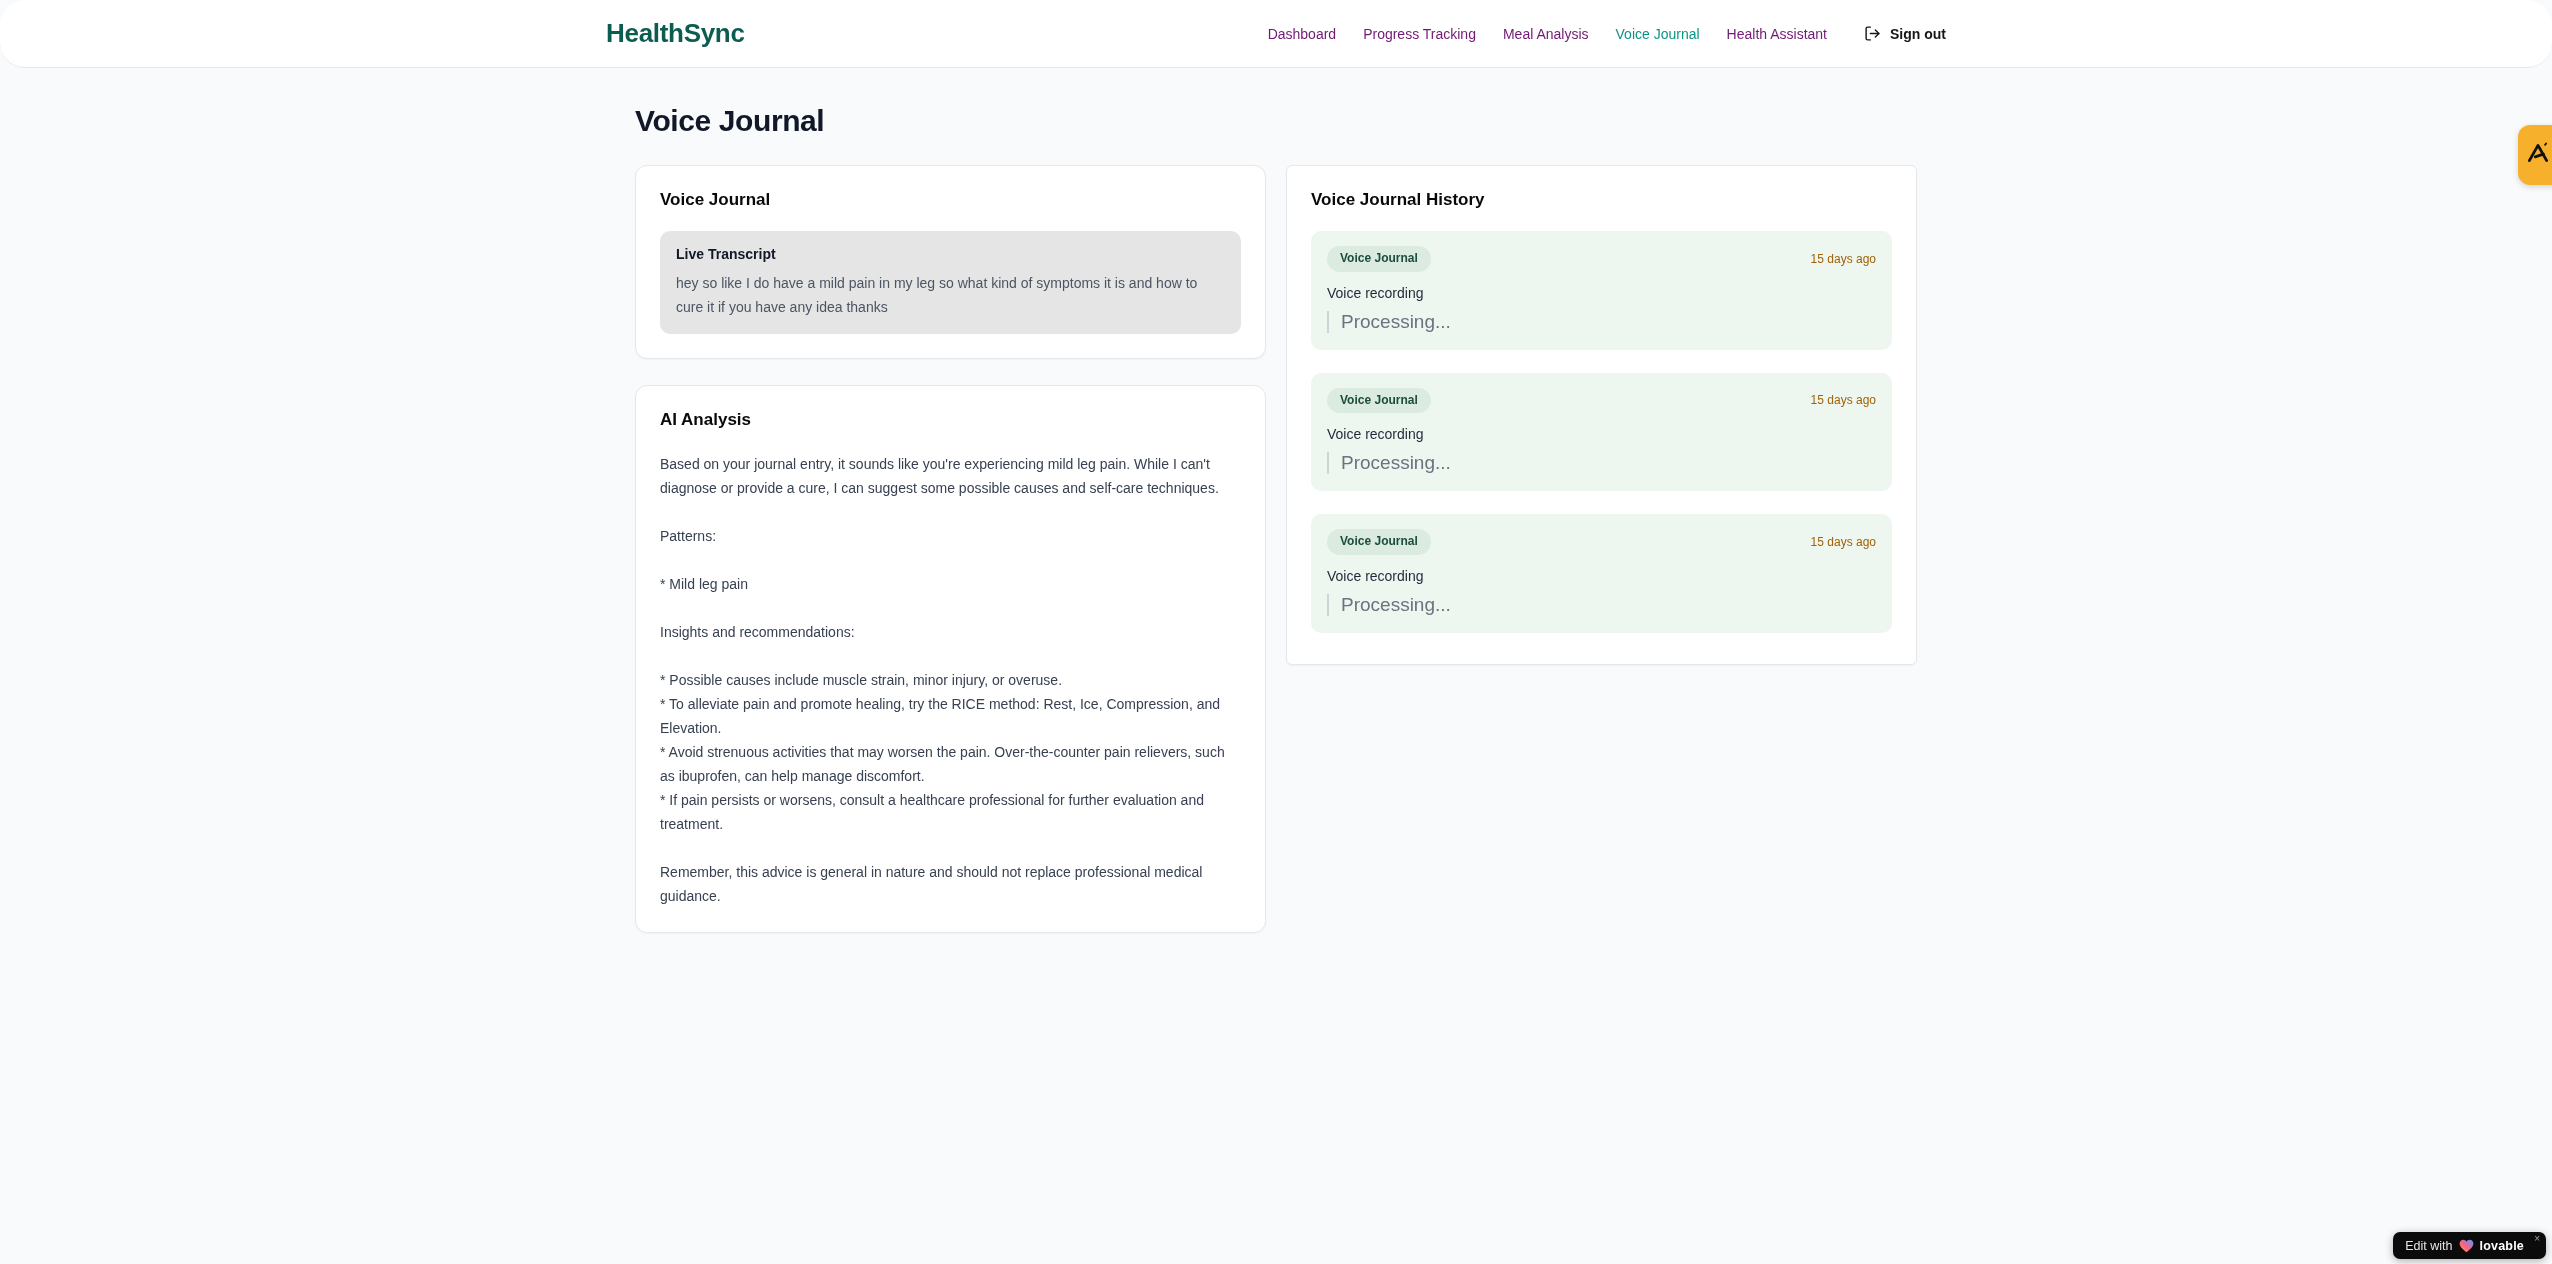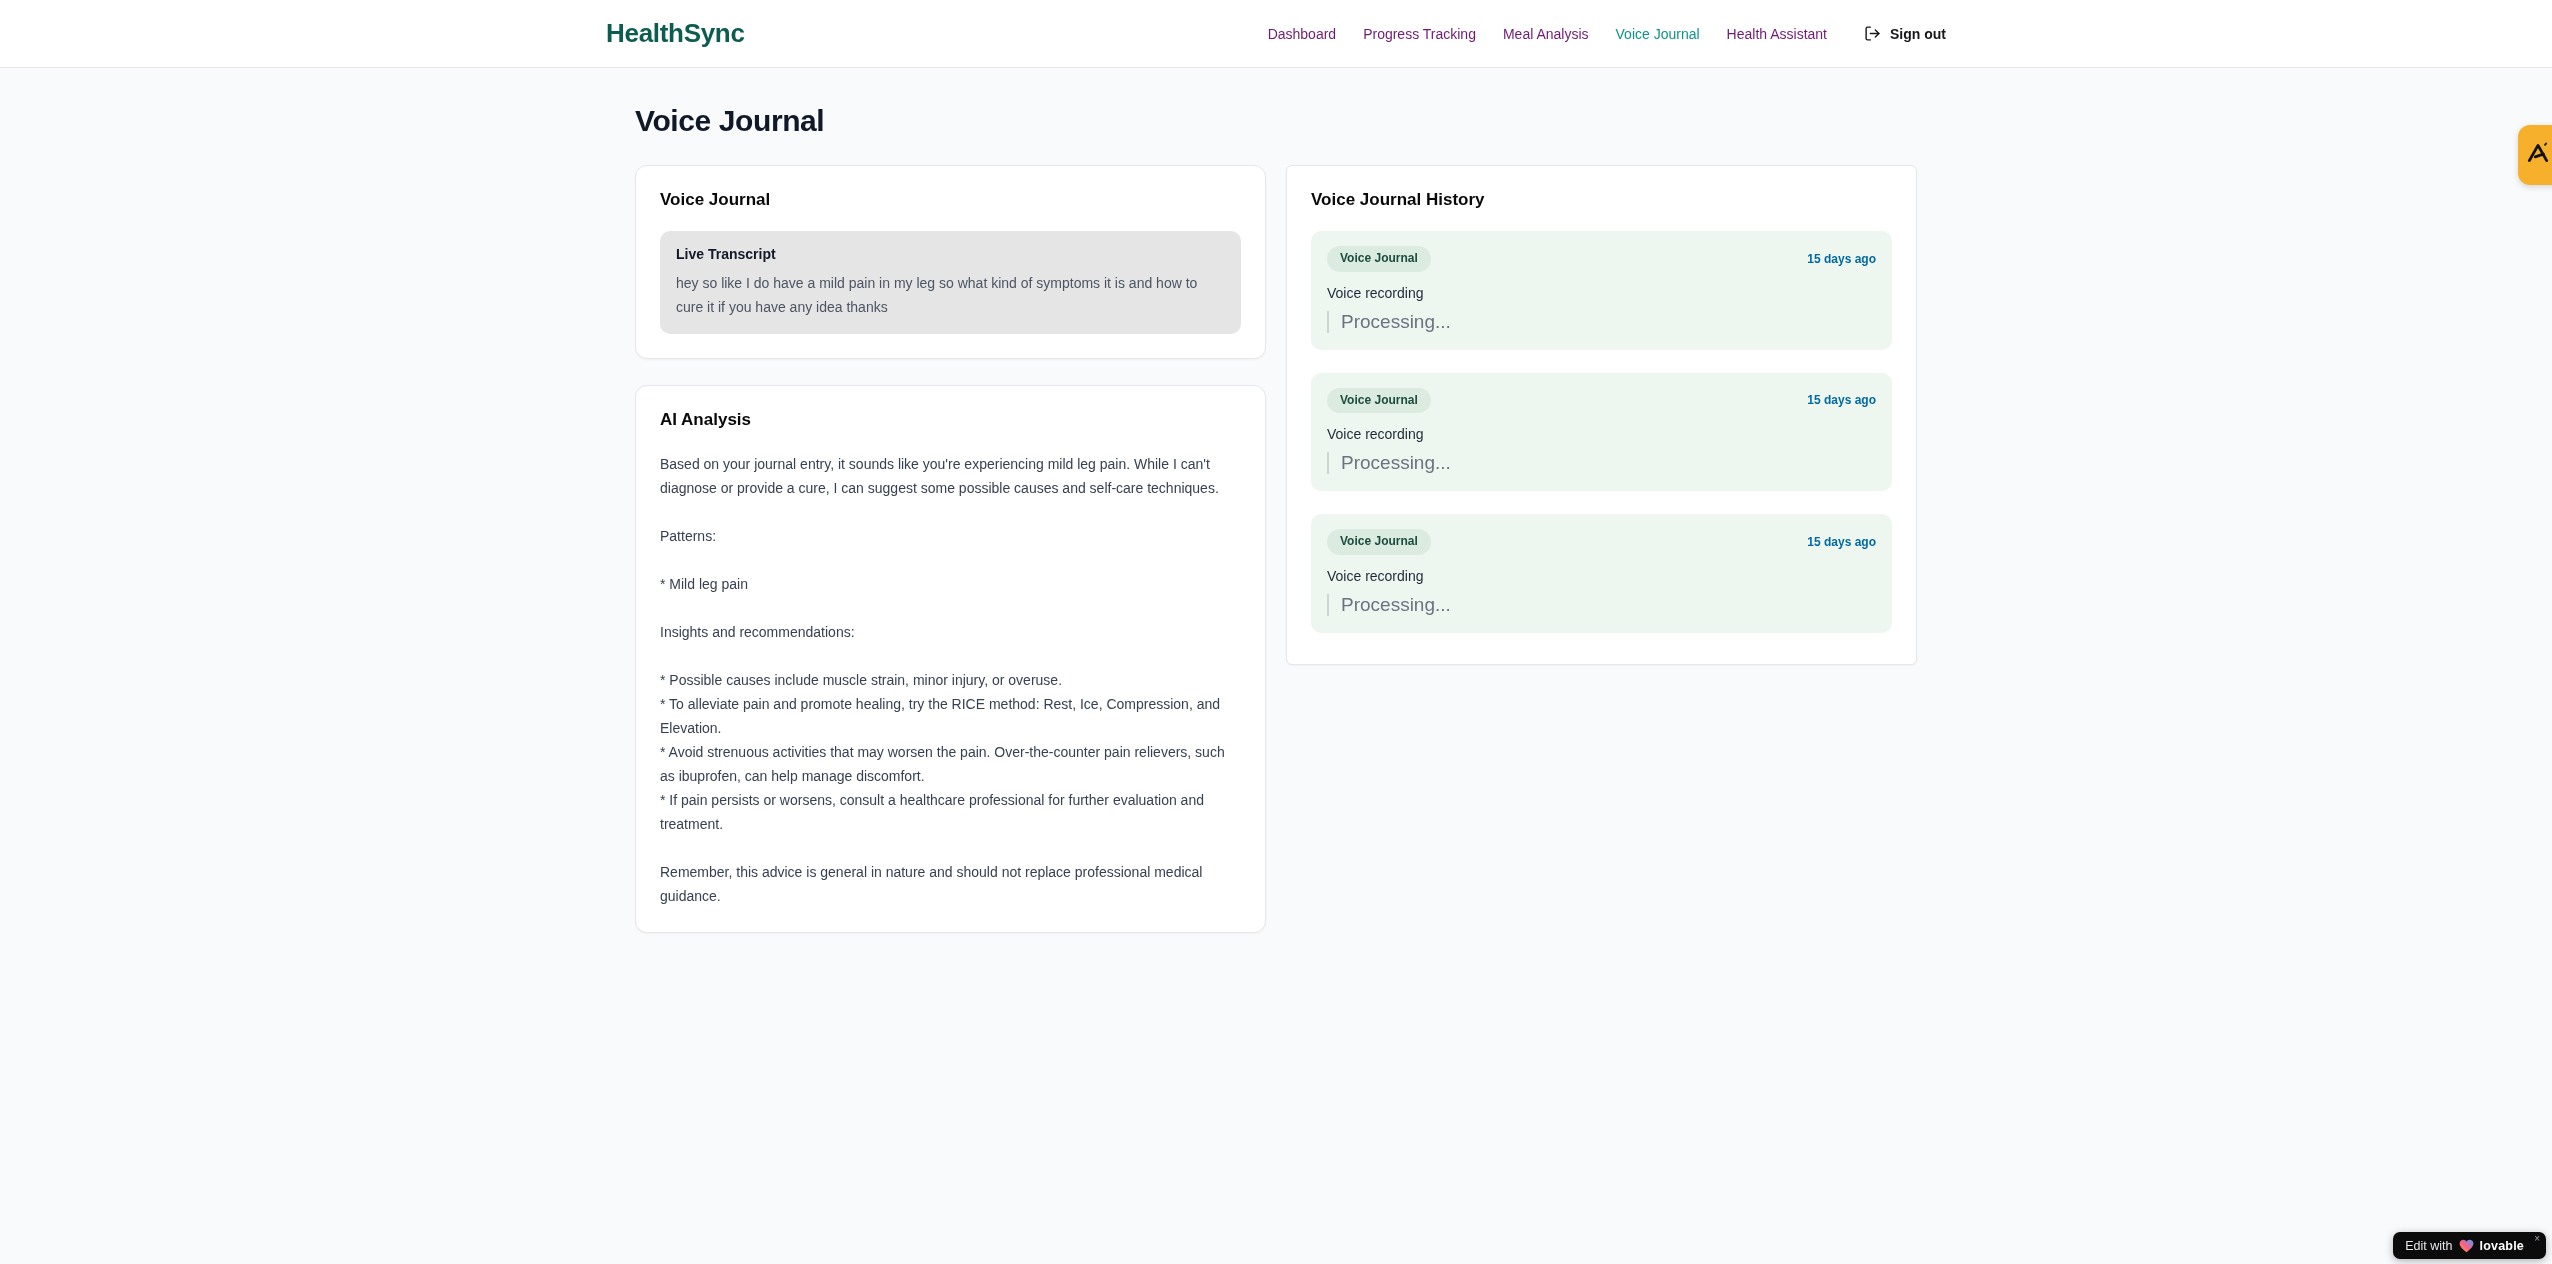--- a/index.html
+++ b/index.html
@@ -10,20 +10,21 @@
     color: #0f172a;
     position: relative;
     overflow: hidden;
   }
 
   
   .header {
     background: #ffffff;
     border-bottom: 1px solid #e5e7eb;
     height: 68px;
+    border-radius: 25px;
   }
   .header-inner {
     width: 1340px;
     margin: 0 auto;
     height: 100%;
     display: flex;
     align-items: center;
     justify-content: space-between;
   }
   .brand {
@@ -138,21 +139,21 @@
   .history-head { display: flex; align-items: center; justify-content: space-between; }
   .pill-badge {
     background: #dcebe0;
     color: #1b4d3e;
     font-size: 12px;
     font-weight: 700;
     padding: 5px 13px;
     border-radius: 999px;
     line-height: 1.3;
   }
-  .time-ago { font-size: 12px; color: #0369a1; font-weight: bold; }
+  .time-ago { font-size: 12px; color: #a16207; }
   .rec-label { margin-top: 13px; font-size: 14px; color: #1f2937; }
   .processing {
     margin-top: 10px;
     border-left: 2px solid #cbd5d1;
     padding-left: 12px;
     font-size: 19px;
     color: #6b7280;
   }
 
   

